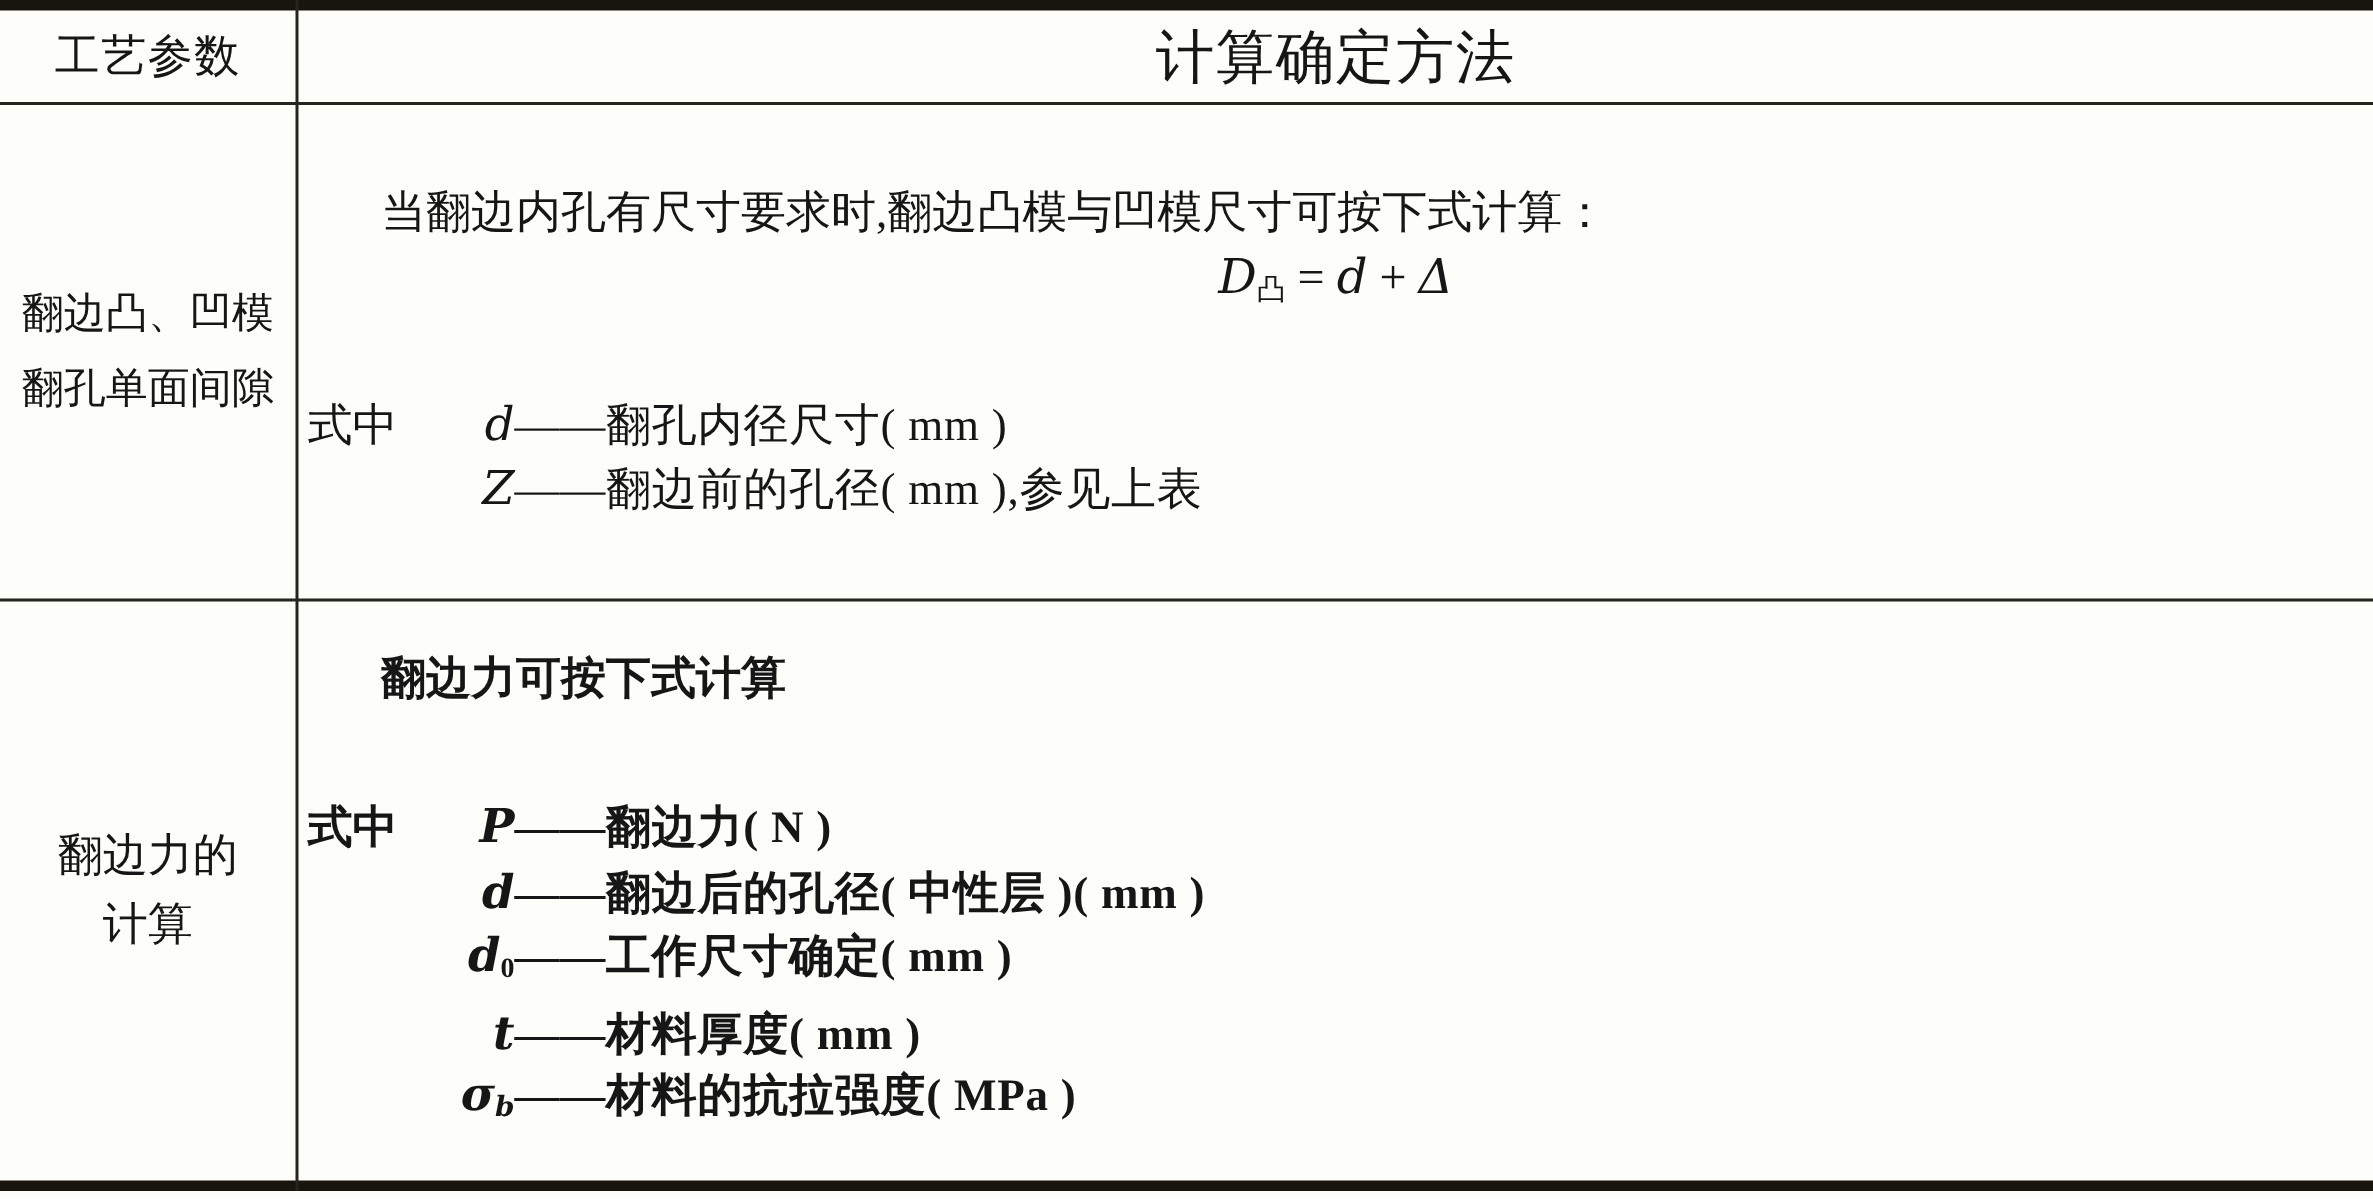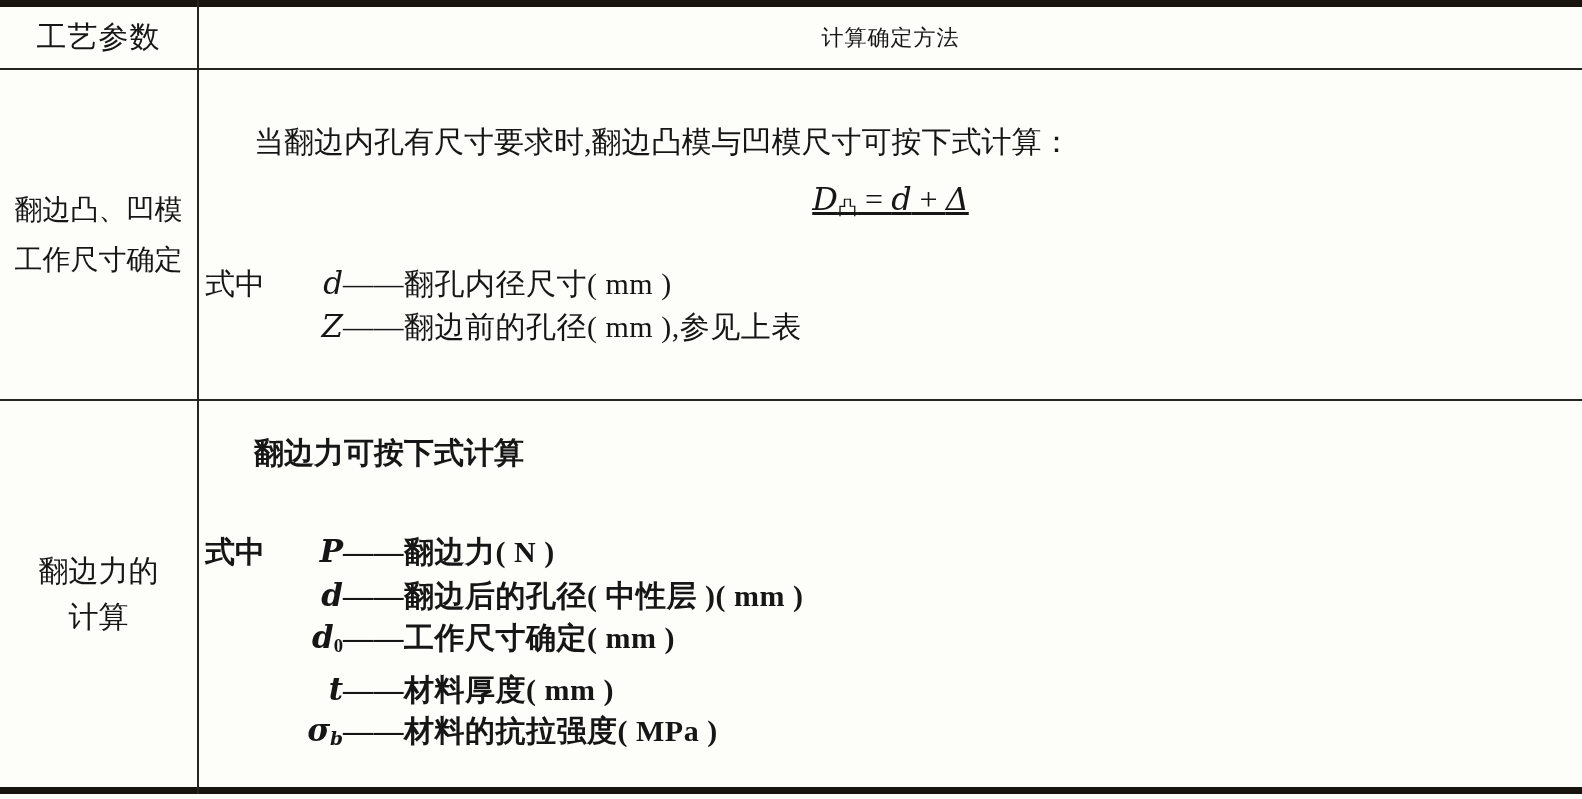--- a/index.html
+++ b/index.html
@@ -17,41 +17,41 @@
   .border-top{left:0;top:0;width:1582px;height:7px;}
   .border-bottom{left:0;top:787px;width:1582px;height:7px;}
   .vline{left:197px;top:0;width:2px;height:794px;}
   .hline-header{left:0;top:68px;width:1582px;height:2px;}
   .hline-row{left:0;top:399px;width:1582px;height:2px;}
 
   
   .cell{position:absolute;display:flex;align-items:center;justify-content:center;
         flex-direction:column;text-align:center;}
   .cell-header-left{left:0;top:7px;width:197px;height:61px;font-size:30px;letter-spacing:1px;}
-  .cell-header-right{left:199px;top:7px;width:1383px;height:61px;font-size:22px;letter-spacing:1px;}
+  .cell-header-right{left:199px;top:7px;width:1383px;height:61px;font-size:39px;letter-spacing:1px;}
   .cell-param-1{left:0;top:70px;width:197px;height:329px;font-size:28px;line-height:50px;}
   .cell-param-2{left:0;top:401px;width:197px;height:386px;font-size:30px;line-height:46px;}
 
   .rcell{position:absolute;left:199px;width:1383px;}
   .rcell-1{top:69px;height:396px;}
   .rcell-2{top:401px;height:386px;font-weight:bold;}
 
   
   .line{position:absolute;left:0;width:100%;height:40px;line-height:40px;
         font-size:30px;white-space:nowrap;}
   .intro{padding-left:55px;}
   .formula{text-align:center;height:46px;line-height:46px;font-size:32px;}
   .wl{padding-left:6px;}
   .wl-prefix{display:inline-block;width:100px;}
   .wl-var{display:inline-block;width:38px;text-align:right;font-size:31px;}
   .wl-desc{letter-spacing:0.5px;text-align:center;}
 
   
   .r1-intro{top:53px;}
-  .r1-f1{top:107px;text-decoration:underline;}
+  .r1-f1{top:92px;}
   .r1-f2{top:144px;}
   .r1-w0{top:194px;}
   .r1-w1{top:237px;}
   
   .r2-intro{top:32px;}
   .r2-f{top:78px;}
   .r2-w0{top:130px;}
   .r2-w1{top:174px;}
   .r2-w2{top:216px;}
   .r2-w3{top:268px;}
@@ -77,21 +77,21 @@
 
   <div class="cell cell-header-left">
     <span>工艺参数</span>
   </div>
   <div class="cell cell-header-right">
     <span>计算确定方法</span>
   </div>
 
   <div class="cell cell-param-1">
     <span>翻边凸、凹模</span>
-    <span>工作尺寸确定</span>
+    <span>翻孔单面间隙</span>
   </div>
   <div class="rcell rcell-1">
     <div class="line intro r1-intro">当翻边内孔有尺寸要求时,翻边凸模与凹模尺寸可按下式计算：</div>
     <div class="line formula r1-f1"><span class="f-v">D</span><span class="f-s">凸</span><span class="f-o"> = </span><span class="f-v">d</span><span class="f-o"> + </span><span class="f-v">Δ</span></div>
     <div class="line wl r1-w0">
       <span class="wl-prefix">式中</span><span class="wl-var"><span class="f-v">d</span></span><span class="wl-desc">——翻孔内径尺寸( mm )</span>
     </div>
     <div class="line wl r1-w1">
       <span class="wl-prefix"></span><span class="wl-var"><span class="f-v">Z</span></span><span class="wl-desc">——翻边前的孔径( mm ),参见上表</span>
     </div>

